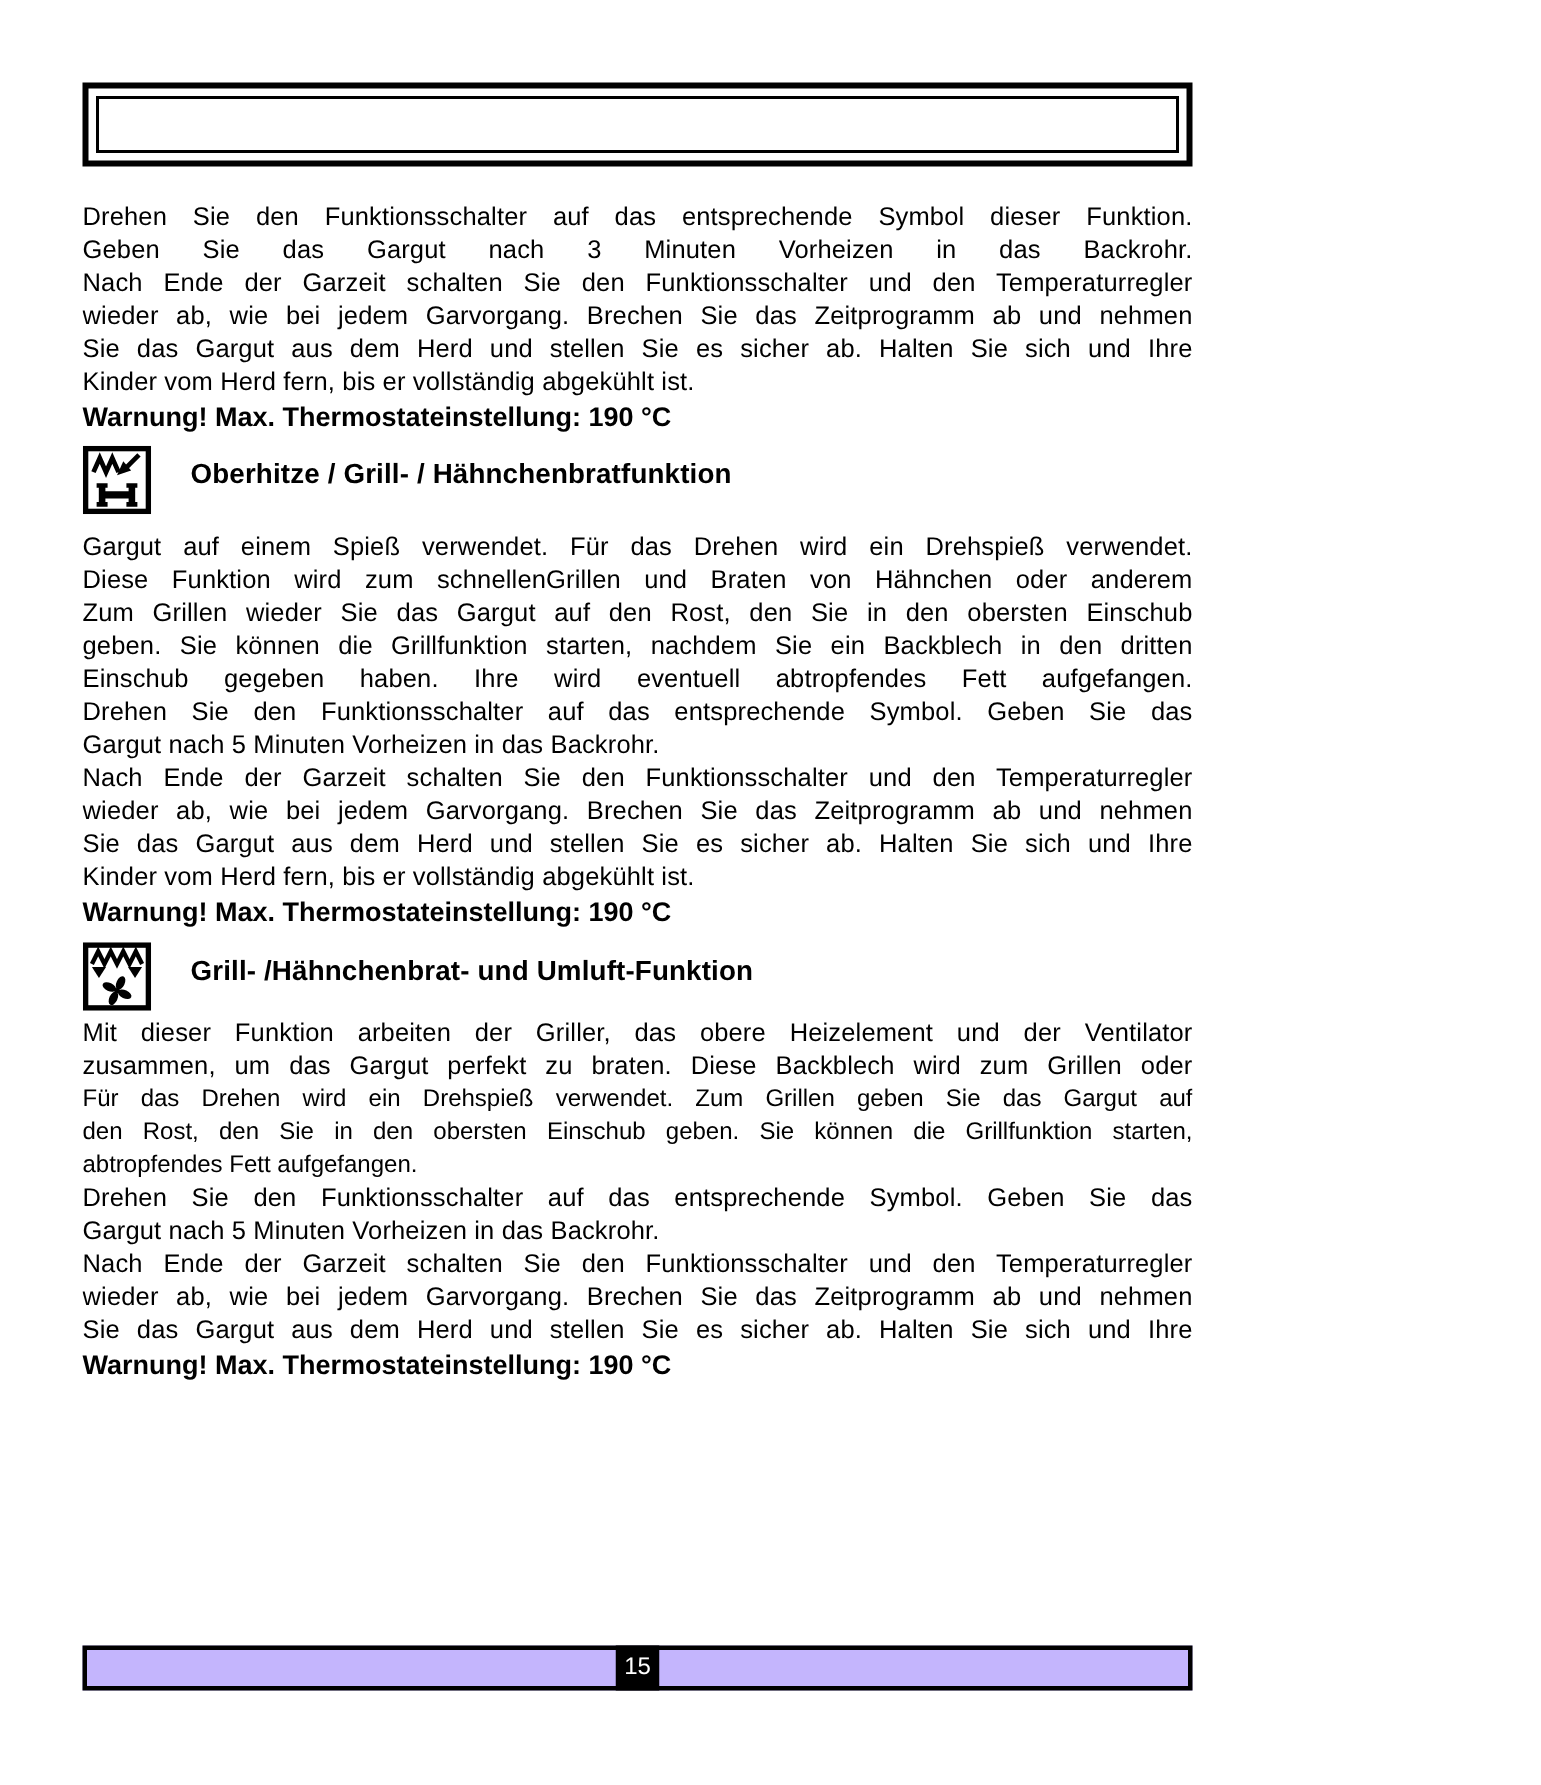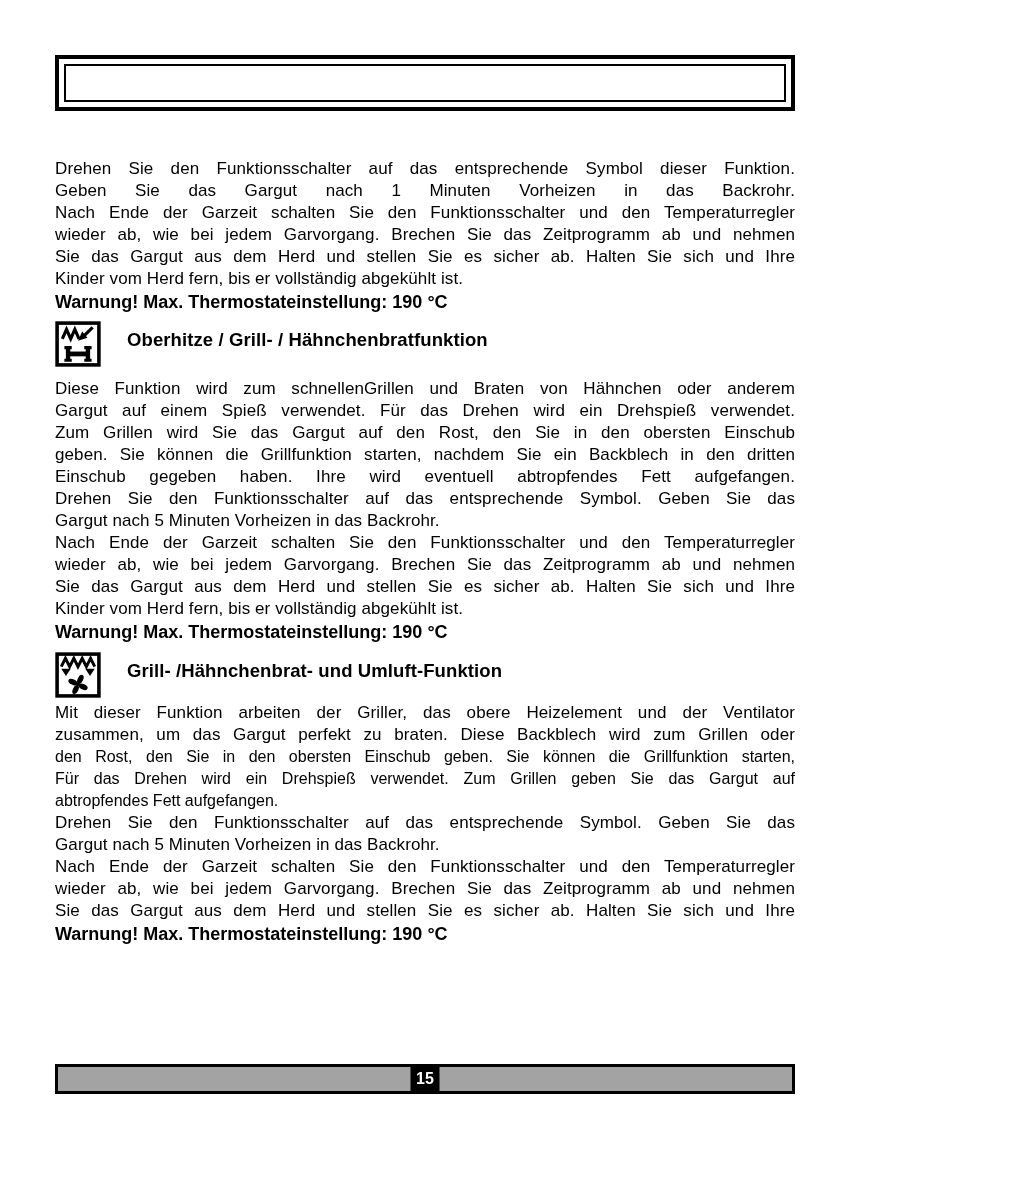--- a/index.html
+++ b/index.html
@@ -14,21 +14,21 @@
   .content-col { position: absolute; left: 55px; top: 55px; width: 740px; }
 
   
   .header-box {
     border: 4px solid #000; padding: 5px; height: 56px; background: #fff;
   }
   .header-box-inner {
     border: 2px solid #000; height: 100%; background: #fff;
   }
 
-  .body-flow { margin-top: 47px; }
+  .body-flow { margin-top: 23px; }
 
   .para { }
   .line {
     font-size: 17px; line-height: 22px; height: 22px;
     white-space: normal; overflow: hidden; letter-spacing: 0.1px;
   }
   .line.just { text-align: justify; text-align-last: justify; }
   .line.small { font-size: 16px; letter-spacing: 0; }
 
   .warning {
@@ -48,22 +48,22 @@
     margin-left: 26px; padding-bottom: 8px;
   }
 
   
   .para.block-b { margin-top: 10px; }
   .heading-row.row-2 { margin-top: 7px; }
   .para.block-c { margin-top: 3px; }
 
   
   .footer-bar {
-    position: absolute; left: 55px; top: 1064px; width: 740px; height: 30px;
-    border: 3px solid #000; background: #a3a3a3; font-weight: bold;
+    position: absolute; left: 55px; top: 1097px; width: 740px; height: 30px;
+    border: 3px solid #000; background: #c4b5fd;
   }
   .page-number-badge {
     position: absolute; left: 50%; top: -3px; transform: translateX(-50%);
     width: 29px; height: 30px; background: #000;
     display: flex; align-items: center; justify-content: center;
   }
   .page-number-badge span {
     color: #fff; font-size: 16px; line-height: 1; font-family: "Liberation Sans", sans-serif;
   }
 </style>
@@ -74,21 +74,21 @@
   <div class="content-col">
 
     <div class="header-box">
       <div class="header-box-inner"></div>
     </div>
 
     <div class="body-flow">
 
     <div class="para block-a">
           <div class="line just">Drehen Sie den Funktionsschalter auf das entsprechende Symbol dieser Funktion.</div>
-          <div class="line just">Geben Sie das Gargut nach 1 Minuten Vorheizen in das Backrohr.</div>
+          <div class="line just">Geben Sie das Gargut nach 3 Minuten Vorheizen in das Backrohr.</div>
           <div class="line just">Nach Ende der Garzeit schalten Sie den Funktionsschalter und den Temperaturregler</div>
           <div class="line just">wieder ab, wie bei jedem Garvorgang. Brechen Sie das Zeitprogramm ab und nehmen</div>
           <div class="line just">Sie das Gargut aus dem Herd und stellen Sie es sicher ab.  Halten Sie sich und Ihre</div>
           <div class="line">Kinder vom Herd fern, bis er vollständig abgekühlt ist.</div>
         </div>
         <div class="warning">Warnung! Max. Thermostateinstellung: 190 °C</div>
         <div class="heading-row row-1">
           <span class="func-icon">
     <svg viewBox="0 0 44 44" xmlns="http://www.w3.org/2000/svg">
       <rect x="2" y="2" width="40" height="40" fill="#fff" stroke="#000" stroke-width="3.4"></rect>
@@ -96,23 +96,23 @@
       <path d="M36 6 L26 16" fill="none" stroke="#000" stroke-width="3"></path>
       <polygon points="22,19 31,16 26,10" fill="#000"></polygon>
       <path d="M12.5 25.5 V37.5 M31.5 25.5 V37.5" fill="none" stroke="#000" stroke-width="4.2"></path>
       <path d="M12.5 31.5 H31.5" fill="none" stroke="#000" stroke-width="4.6"></path>
       <path d="M9 25.5 H16 M9 37.5 H16 M28 25.5 H35 M28 37.5 H35" fill="none" stroke="#000" stroke-width="3"></path>
     </svg>
   </span>
           <div class="heading-text">Oberhitze / Grill- / Hähnchenbratfunktion</div>
         </div>
         <div class="para block-b">
+          <div class="line just">Gargut auf einem Spieß verwendet.  Für das Drehen wird ein Drehspieß verwendet.</div>
           <div class="line just">Diese Funktion wird zum schnellenGrillen und Braten von Hähnchen oder anderem</div>
-          <div class="line just">Gargut auf einem Spieß verwendet.  Für das Drehen wird ein Drehspieß verwendet.</div>
-          <div class="line just">Zum Grillen wird Sie das Gargut auf den Rost, den Sie in den obersten Einschub</div>
+          <div class="line just">Zum Grillen wieder Sie das Gargut auf den Rost, den Sie in den obersten Einschub</div>
           <div class="line just">geben. Sie können die Grillfunktion starten, nachdem Sie ein Backblech in den dritten</div>
           <div class="line just">Einschub gegeben haben. Ihre wird eventuell abtropfendes Fett aufgefangen.</div>
           <div class="line just">Drehen Sie den Funktionsschalter auf das entsprechende Symbol. Geben Sie das</div>
           <div class="line">Gargut nach 5 Minuten Vorheizen in das Backrohr.</div>
           <div class="line just">Nach Ende der Garzeit schalten Sie den Funktionsschalter und den Temperaturregler</div>
           <div class="line just">wieder ab, wie bei jedem Garvorgang. Brechen Sie das Zeitprogramm ab und nehmen</div>
           <div class="line just">Sie das Gargut aus dem Herd und stellen Sie es sicher ab.  Halten Sie sich und Ihre</div>
           <div class="line">Kinder vom Herd fern, bis er vollständig abgekühlt ist.</div>
         </div>
         <div class="warning">Warnung! Max. Thermostateinstellung: 190 °C</div>
@@ -138,22 +138,22 @@
                 </g>
         <circle cx="22" cy="31" r="1.7"></circle>
       </g>
     </svg>
   </span>
           <div class="heading-text">Grill- /Hähnchenbrat- und Umluft-Funktion</div>
         </div>
         <div class="para block-c">
           <div class="line just">Mit dieser Funktion arbeiten der Griller, das obere Heizelement und der Ventilator</div>
           <div class="line just">zusammen, um das Gargut perfekt zu braten.   Diese Backblech wird zum Grillen oder</div>
+          <div class="line just small">Für das Drehen wird ein Drehspieß verwendet.  Zum Grillen geben Sie das Gargut auf</div>
           <div class="line just small">den Rost, den Sie in den obersten Einschub geben. Sie können die Grillfunktion starten,</div>
-          <div class="line just small">Für das Drehen wird ein Drehspieß verwendet.  Zum Grillen geben Sie das Gargut auf</div>
           <div class="line small">abtropfendes Fett aufgefangen.</div>
           <div class="line just">Drehen Sie den Funktionsschalter auf das entsprechende Symbol. Geben Sie das</div>
           <div class="line">Gargut nach 5 Minuten Vorheizen in das Backrohr.</div>
           <div class="line just">Nach Ende der Garzeit schalten Sie den Funktionsschalter und den Temperaturregler</div>
           <div class="line just">wieder ab, wie bei jedem Garvorgang. Brechen Sie das Zeitprogramm ab und nehmen</div>
           <div class="line just">Sie das Gargut aus dem Herd und stellen Sie es sicher ab.  Halten Sie sich und Ihre</div>
         </div>
         <div class="warning">Warnung! Max. Thermostateinstellung: 190 °C</div>
       </div>
   </div>

